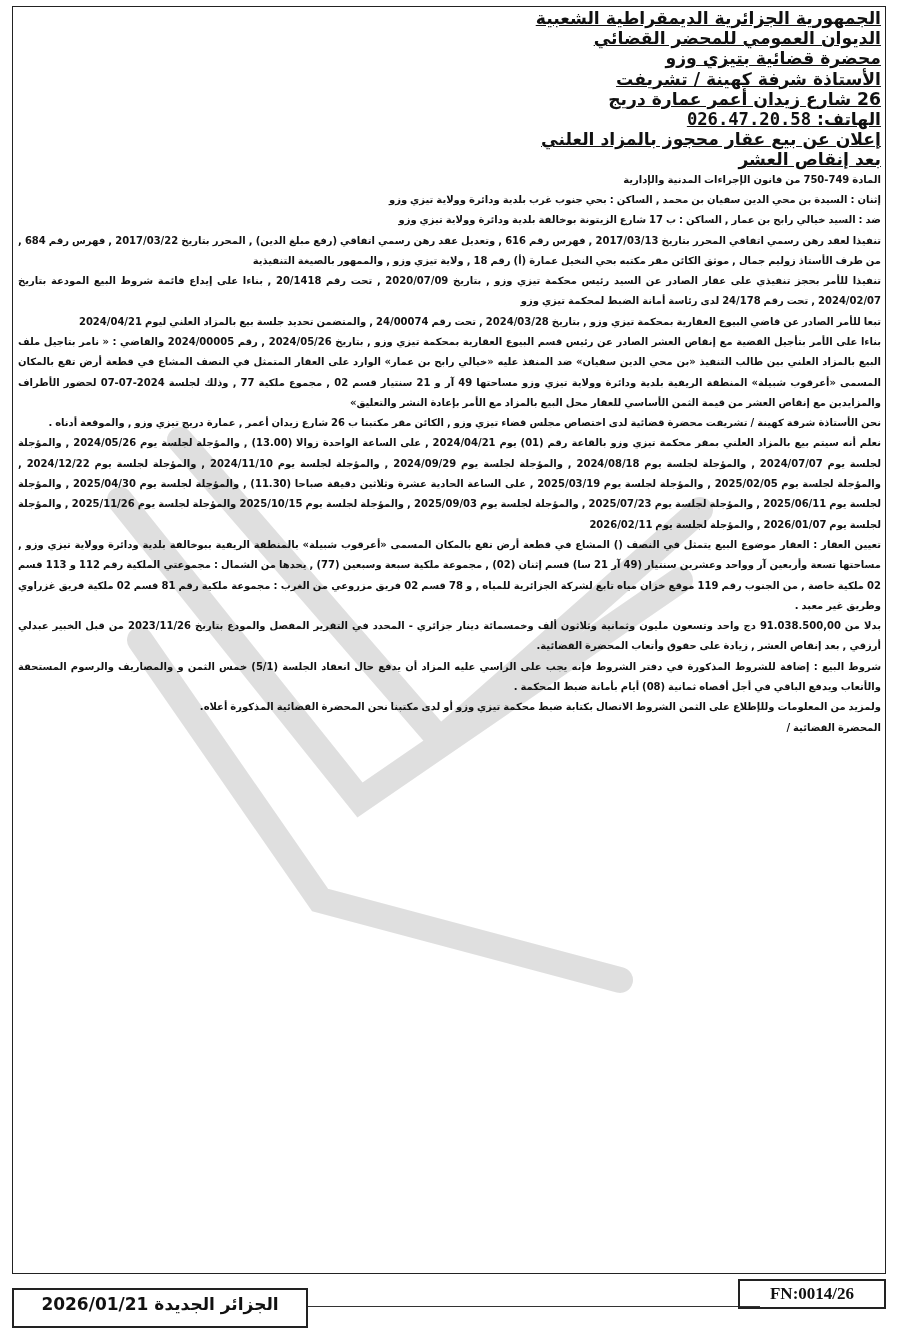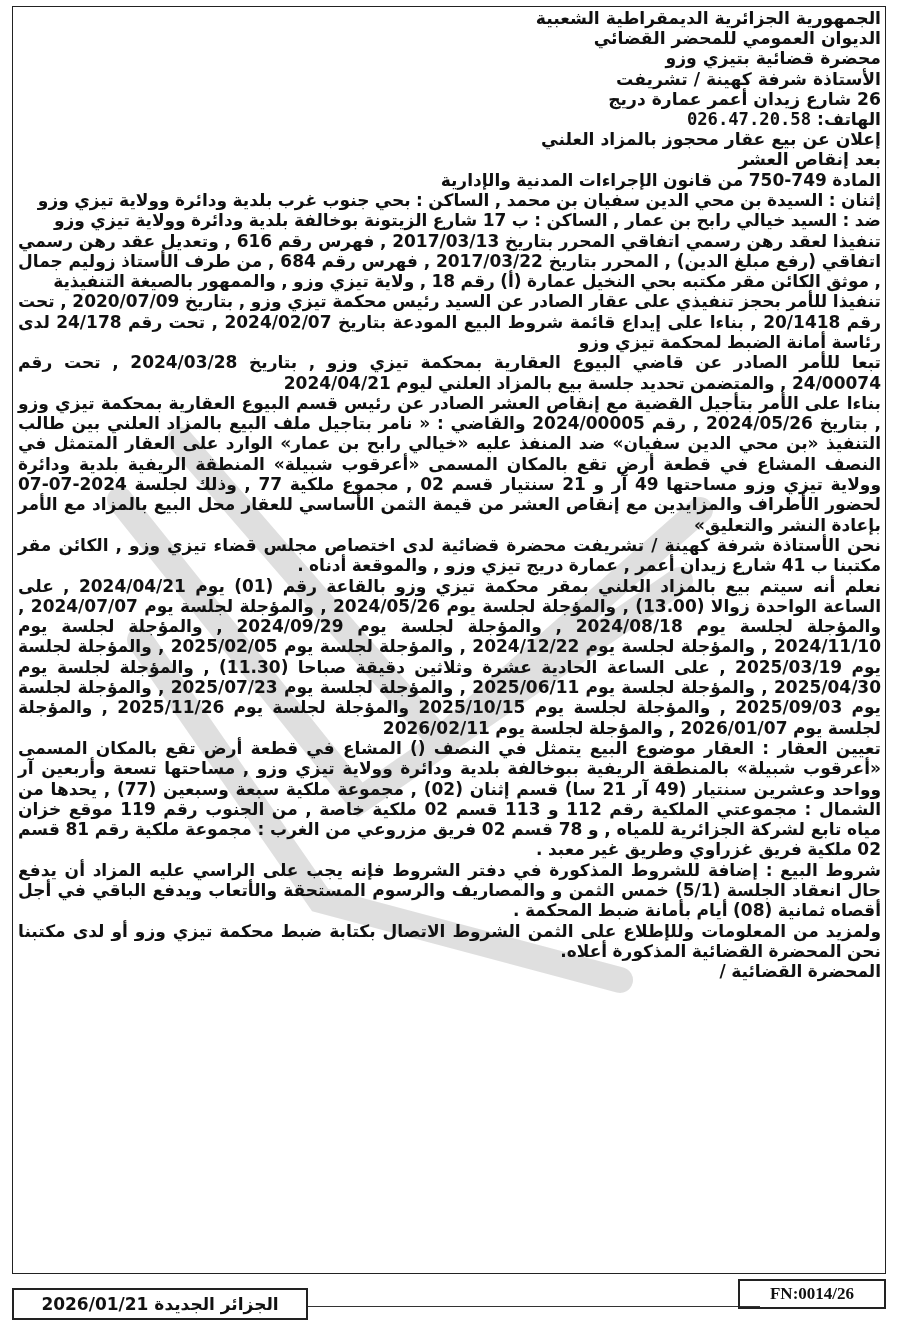--- a/index.html
+++ b/index.html
@@ -12,31 +12,31 @@
     border: 1.5px solid #222; border-top-width: 1px; box-sizing: border-box;
   }
   .watermark {
     position: absolute; left: 60px; top: 380px; width: 700px; height: 640px;
     pointer-events: none; opacity: 0.12;
   }
   .content {
     position: absolute; right: 24px; left: 18px; top: 8px;
     direction: rtl; text-align: right;
   }
-  .header-block { font-weight: bold; font-size: 17.2px; line-height: 20.2px; }
+  .header-block { font-weight: bold; font-size: 17.2px; line-height: 20.2px; text-decoration: underline; }
   .header-block div { white-space: nowrap; }
   .phone-num { font-family: "DejaVu Sans Mono", monospace; font-weight: bold; }
   .body-block {
-    font-weight: bold; font-size: 17px; line-height: 20.3px;
+    font-weight: bold; font-size: 10px; line-height: 20.3px;
     text-align: justify; text-align-last: right;
     letter-spacing: -0.35px; word-spacing: -0.5px;
   }
   .body-block p { margin: 0; }
   .footer-date-box {
-    position: absolute; left: 12px; top: 1288px; width: 296px; height: 32px;
+    position: absolute; left: 12px; top: 1288px; width: 296px; height: 40px;
     border: 2px solid #222; box-sizing: border-box;
     font-weight: bold; font-size: 17px; line-height: 28px; text-align: center;
     direction: rtl; white-space: nowrap;
   }
   .footer-fn-box {
     position: absolute; right: 19px; top: 1279px; width: 148px; height: 30px;
     border: 2px solid #222; box-sizing: border-box;
     font-family: "Liberation Serif", serif; font-weight: bold; font-size: 17px;
     line-height: 26px; text-align: center; direction: ltr;
   }
@@ -74,23 +74,24 @@
   </div>
 
   <div class="body-block">
     <p>المادة 749-750 من قانون الإجراءات المدنية والإدارية</p>
     <p>إثنان : السيدة بن محي الدين سفيان بن محمد , الساكن : بحي جنوب غرب بلدية ودائرة وولاية تيزي وزو</p>
     <p>ضد : السيد خيالي رابح بن عمار , الساكن : ب 17 شارع الزيتونة بوخالفة بلدية ودائرة وولاية تيزي وزو</p>
     <p>تنفيذا لعقد رهن رسمي اتفاقي المحرر بتاريخ 2017/03/13 , فهرس رقم 616 , وتعديل عقد رهن رسمي اتفاقي (رفع مبلغ الدين) , المحرر بتاريخ 2017/03/22 , فهرس رقم 684 , من طرف الأستاذ زوليم جمال , موثق الكائن مقر مكتبه بحي النخيل عمارة (أ) رقم 18 , ولاية تيزي وزو , والممهور بالصيغة التنفيذية</p>
     <p>تنفيذا للأمر بحجز تنفيذي على عقار الصادر عن السيد رئيس محكمة تيزي وزو , بتاريخ 2020/07/09 , تحت رقم 20/1418 , بناءا على إيداع قائمة شروط البيع المودعة بتاريخ 2024/02/07 , تحت رقم 24/178 لدى رئاسة أمانة الضبط لمحكمة تيزي وزو</p>
     <p>تبعا للأمر الصادر عن قاضي البيوع العقارية بمحكمة تيزي وزو , بتاريخ 2024/03/28 , تحت رقم 24/00074 , والمتضمن تحديد جلسة بيع بالمزاد العلني ليوم 2024/04/21</p>
     <p>بناءا على الأمر بتأجيل القضية مع إنقاص العشر الصادر عن رئيس قسم البيوع العقارية بمحكمة تيزي وزو , بتاريخ 2024/05/26 , رقم 2024/00005 والقاضي : « نامر بتاجيل ملف البيع بالمزاد العلني بين طالب التنفيذ «بن محي الدين سفيان» ضد المنفذ عليه «خيالي رابح بن عمار» الوارد على العقار المتمثل في النصف المشاع في قطعة أرض تقع بالمكان المسمى «أعرقوب شبيلة» المنطقة الريفية بلدية ودائرة وولاية تيزي وزو مساحتها 49 آر و 21 سنتيار قسم 02 , مجموع ملكية 77 , وذلك لجلسة 2024-07-07 لحضور الأطراف والمزايدين مع إنقاص العشر من قيمة الثمن الأساسي للعقار محل البيع بالمزاد مع الأمر بإعادة النشر والتعليق»</p>
-    <p>نحن الأستاذة شرفة كهينة / تشريفت محضرة قضائية لدى اختصاص مجلس قضاء تيزي وزو , الكائن مقر مكتبنا ب 41 شارع زيدان أعمر , عمارة دريج تيزي وزو , والموقعة أدناه .</p>
+    <p>نحن الأستاذة شرفة كهينة / تشريفت محضرة قضائية لدى اختصاص مجلس قضاء تيزي وزو , الكائن مقر مكتبنا ب 26 شارع زيدان أعمر , عمارة دريج تيزي وزو , والموقعة أدناه .</p>
     <p>نعلم أنه سيتم بيع بالمزاد العلني بمقر محكمة تيزي وزو بالقاعة رقم (01) يوم 2024/04/21 , على الساعة الواحدة زوالا (13.00) , والمؤجلة لجلسة يوم 2024/05/26 , والمؤجلة لجلسة يوم 2024/07/07 , والمؤجلة لجلسة يوم 2024/08/18 , والمؤجلة لجلسة يوم 2024/09/29 , والمؤجلة لجلسة يوم 2024/11/10 , والمؤجلة لجلسة يوم 2024/12/22 , والمؤجلة لجلسة يوم 2025/02/05 , والمؤجلة لجلسة يوم 2025/03/19 , على الساعة الحادية عشرة وثلاثين دقيقة صباحا (11.30) , والمؤجلة لجلسة يوم 2025/04/30 , والمؤجلة لجلسة يوم 2025/06/11 , والمؤجلة لجلسة يوم 2025/07/23 , والمؤجلة لجلسة يوم 2025/09/03 , والمؤجلة لجلسة يوم 2025/10/15 والمؤجلة لجلسة يوم 2025/11/26 , والمؤجلة لجلسة يوم 2026/01/07 , والمؤجلة لجلسة يوم 2026/02/11</p>
     <p>تعيين العقار : العقار موضوع البيع يتمثل في النصف () المشاع في قطعة أرض تقع بالمكان المسمى «أعرقوب شبيلة» بالمنطقة الريفية ببوخالفة بلدية ودائرة وولاية تيزي وزو , مساحتها تسعة وأربعين آر وواحد وعشرين سنتيار (49 آر 21 سا) قسم إثنان (02) , مجموعة ملكية سبعة وسبعين (77) , يحدها من الشمال : مجموعتي الملكية رقم 112 و 113 قسم 02 ملكية خاصة , من الجنوب رقم 119 موقع خزان مياه تابع لشركة الجزائرية للمياه , و 78 قسم 02 فريق مزروعي من الغرب : مجموعة ملكية رقم 81 قسم 02 ملكية فريق غزراوي وطريق غير معبد .</p>
+    <p>بدلا من 91.038.500,00 دج واحد وتسعون مليون وثمانية وثلاثون ألف وخمسمائة دينار جزائري - المحدد في التقرير المفصل والمودع بتاريخ 2023/11/26 من قبل الخبير عبدلي أرزقي , بعد إنقاص العشر , زيادة على حقوق وأتعاب المحضرة القضائية.</p>
     <p>شروط البيع : إضافة للشروط المذكورة في دفتر الشروط فإنه يجب على الراسي عليه المزاد أن يدفع حال انعقاد الجلسة (5/1) خمس الثمن و والمصاريف والرسوم المستحقة والأتعاب ويدفع الباقي في أجل أقصاه ثمانية (08) أيام بأمانة ضبط المحكمة .</p>
     <p>ولمزيد من المعلومات وللإطلاع على الثمن الشروط الاتصال بكتابة ضبط محكمة تيزي وزو أو لدى مكتبنا نحن المحضرة القضائية المذكورة أعلاه.</p>
     <p>المحضرة القضائية /</p>
   </div>
 </div>
 
 <div class="footer-line"></div>
 <div class="footer-date-box">الجزائر الجديدة 2026/01/21</div>
 <div class="footer-fn-box">FN:0014/26</div>
 

